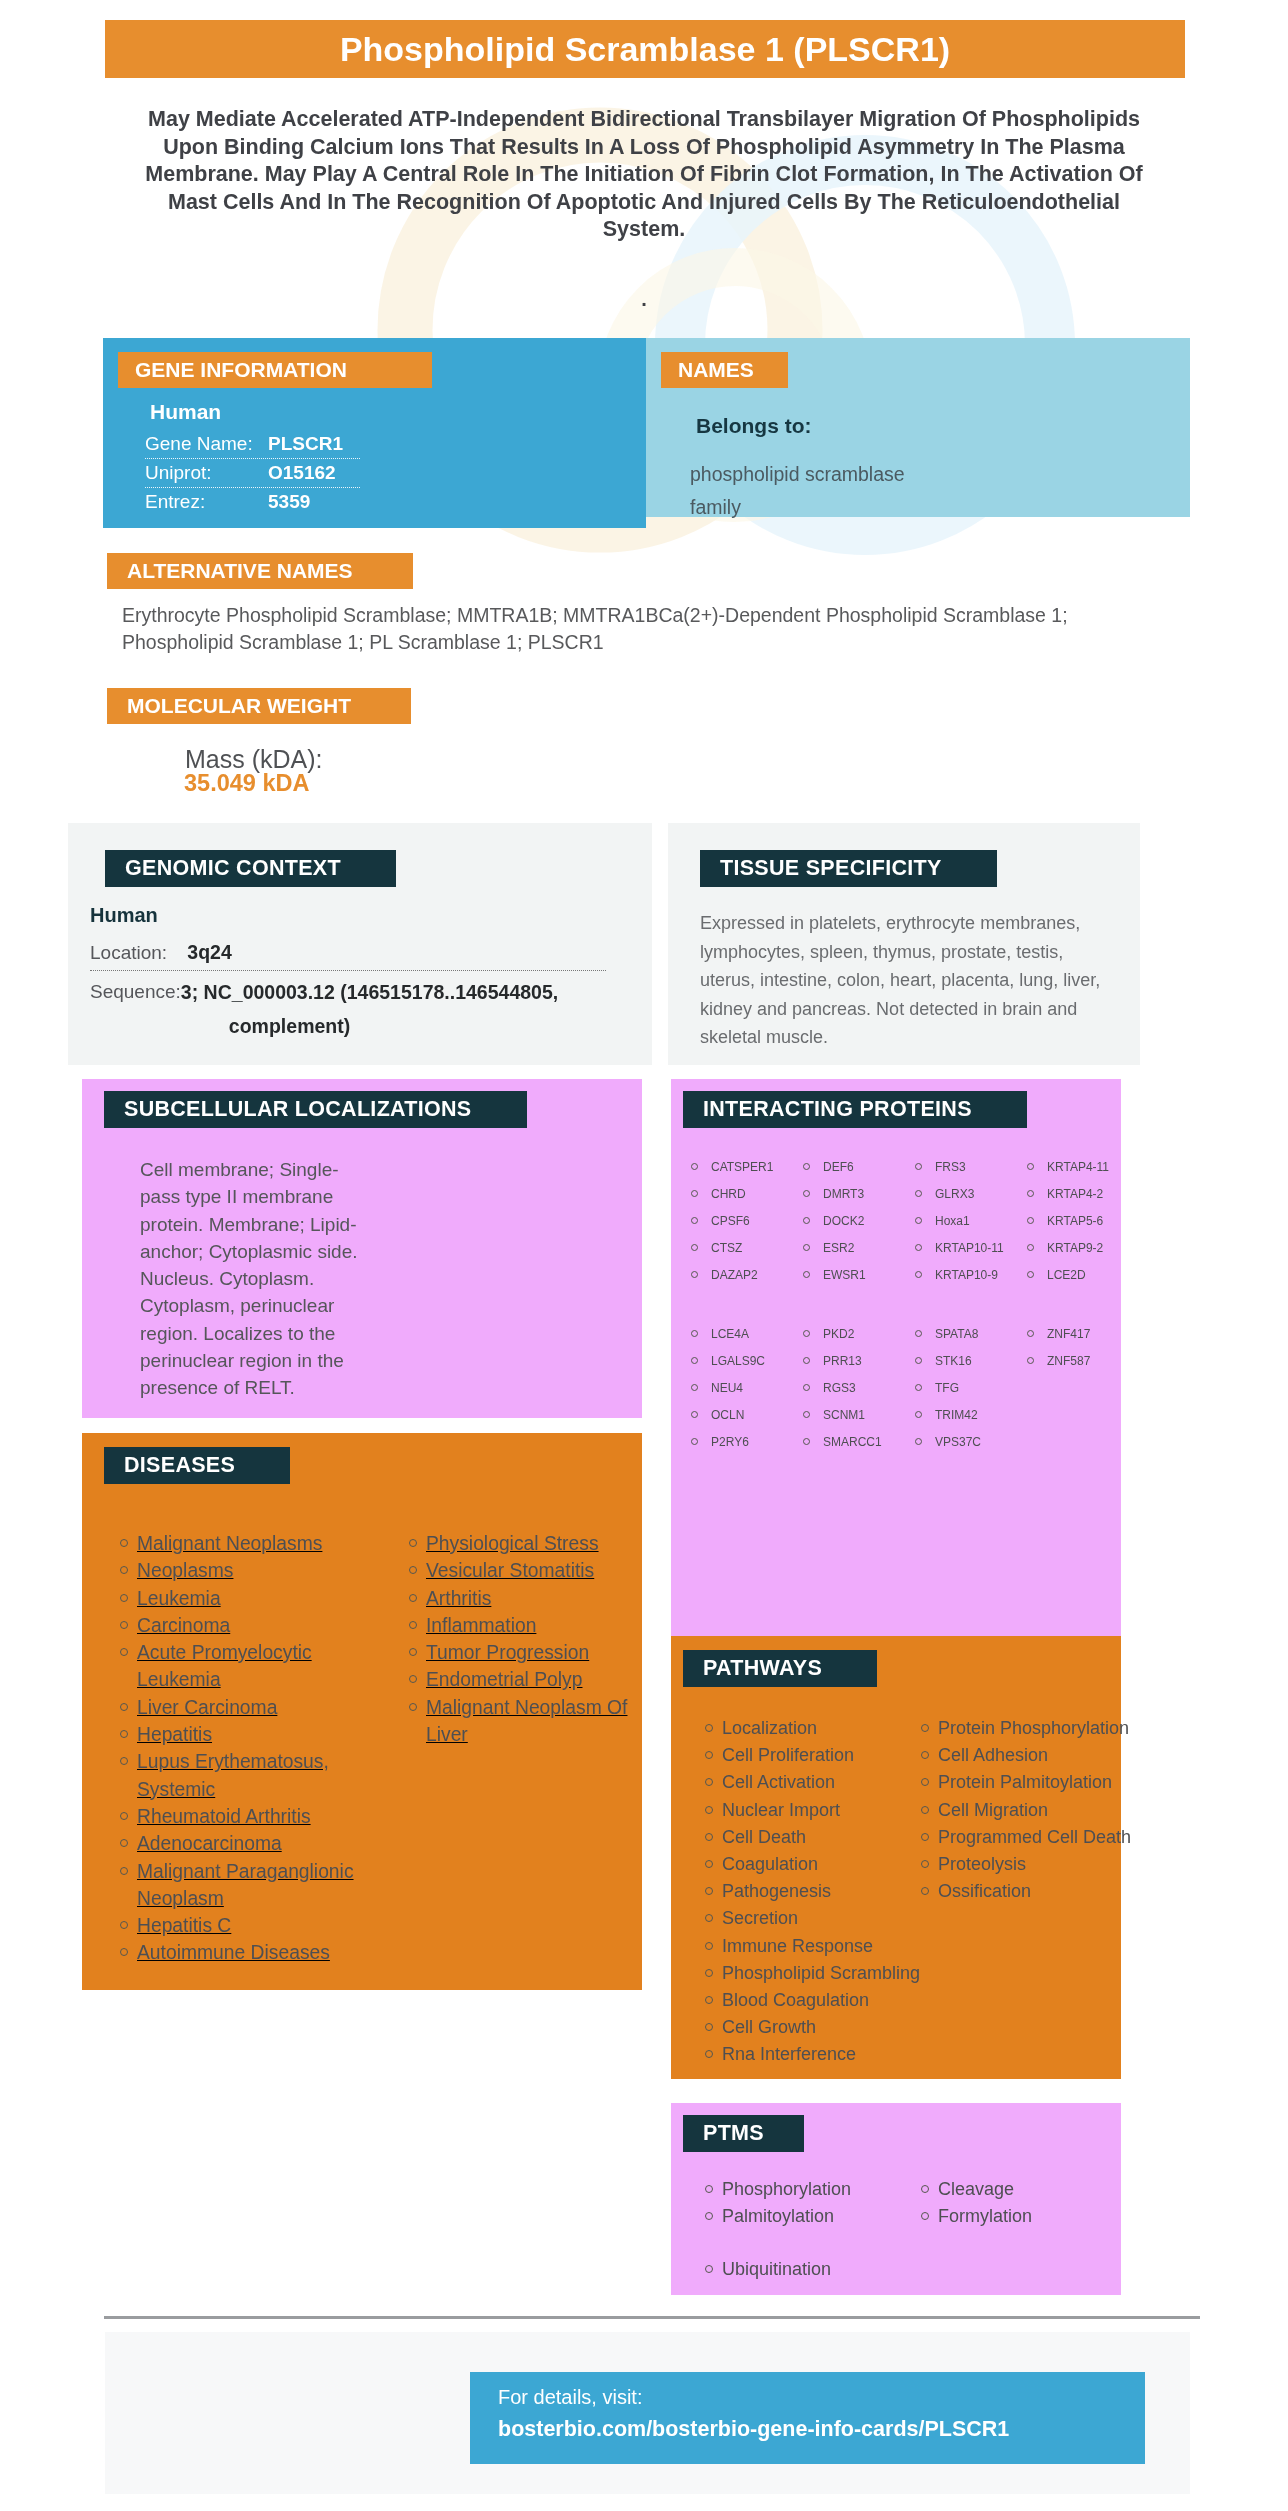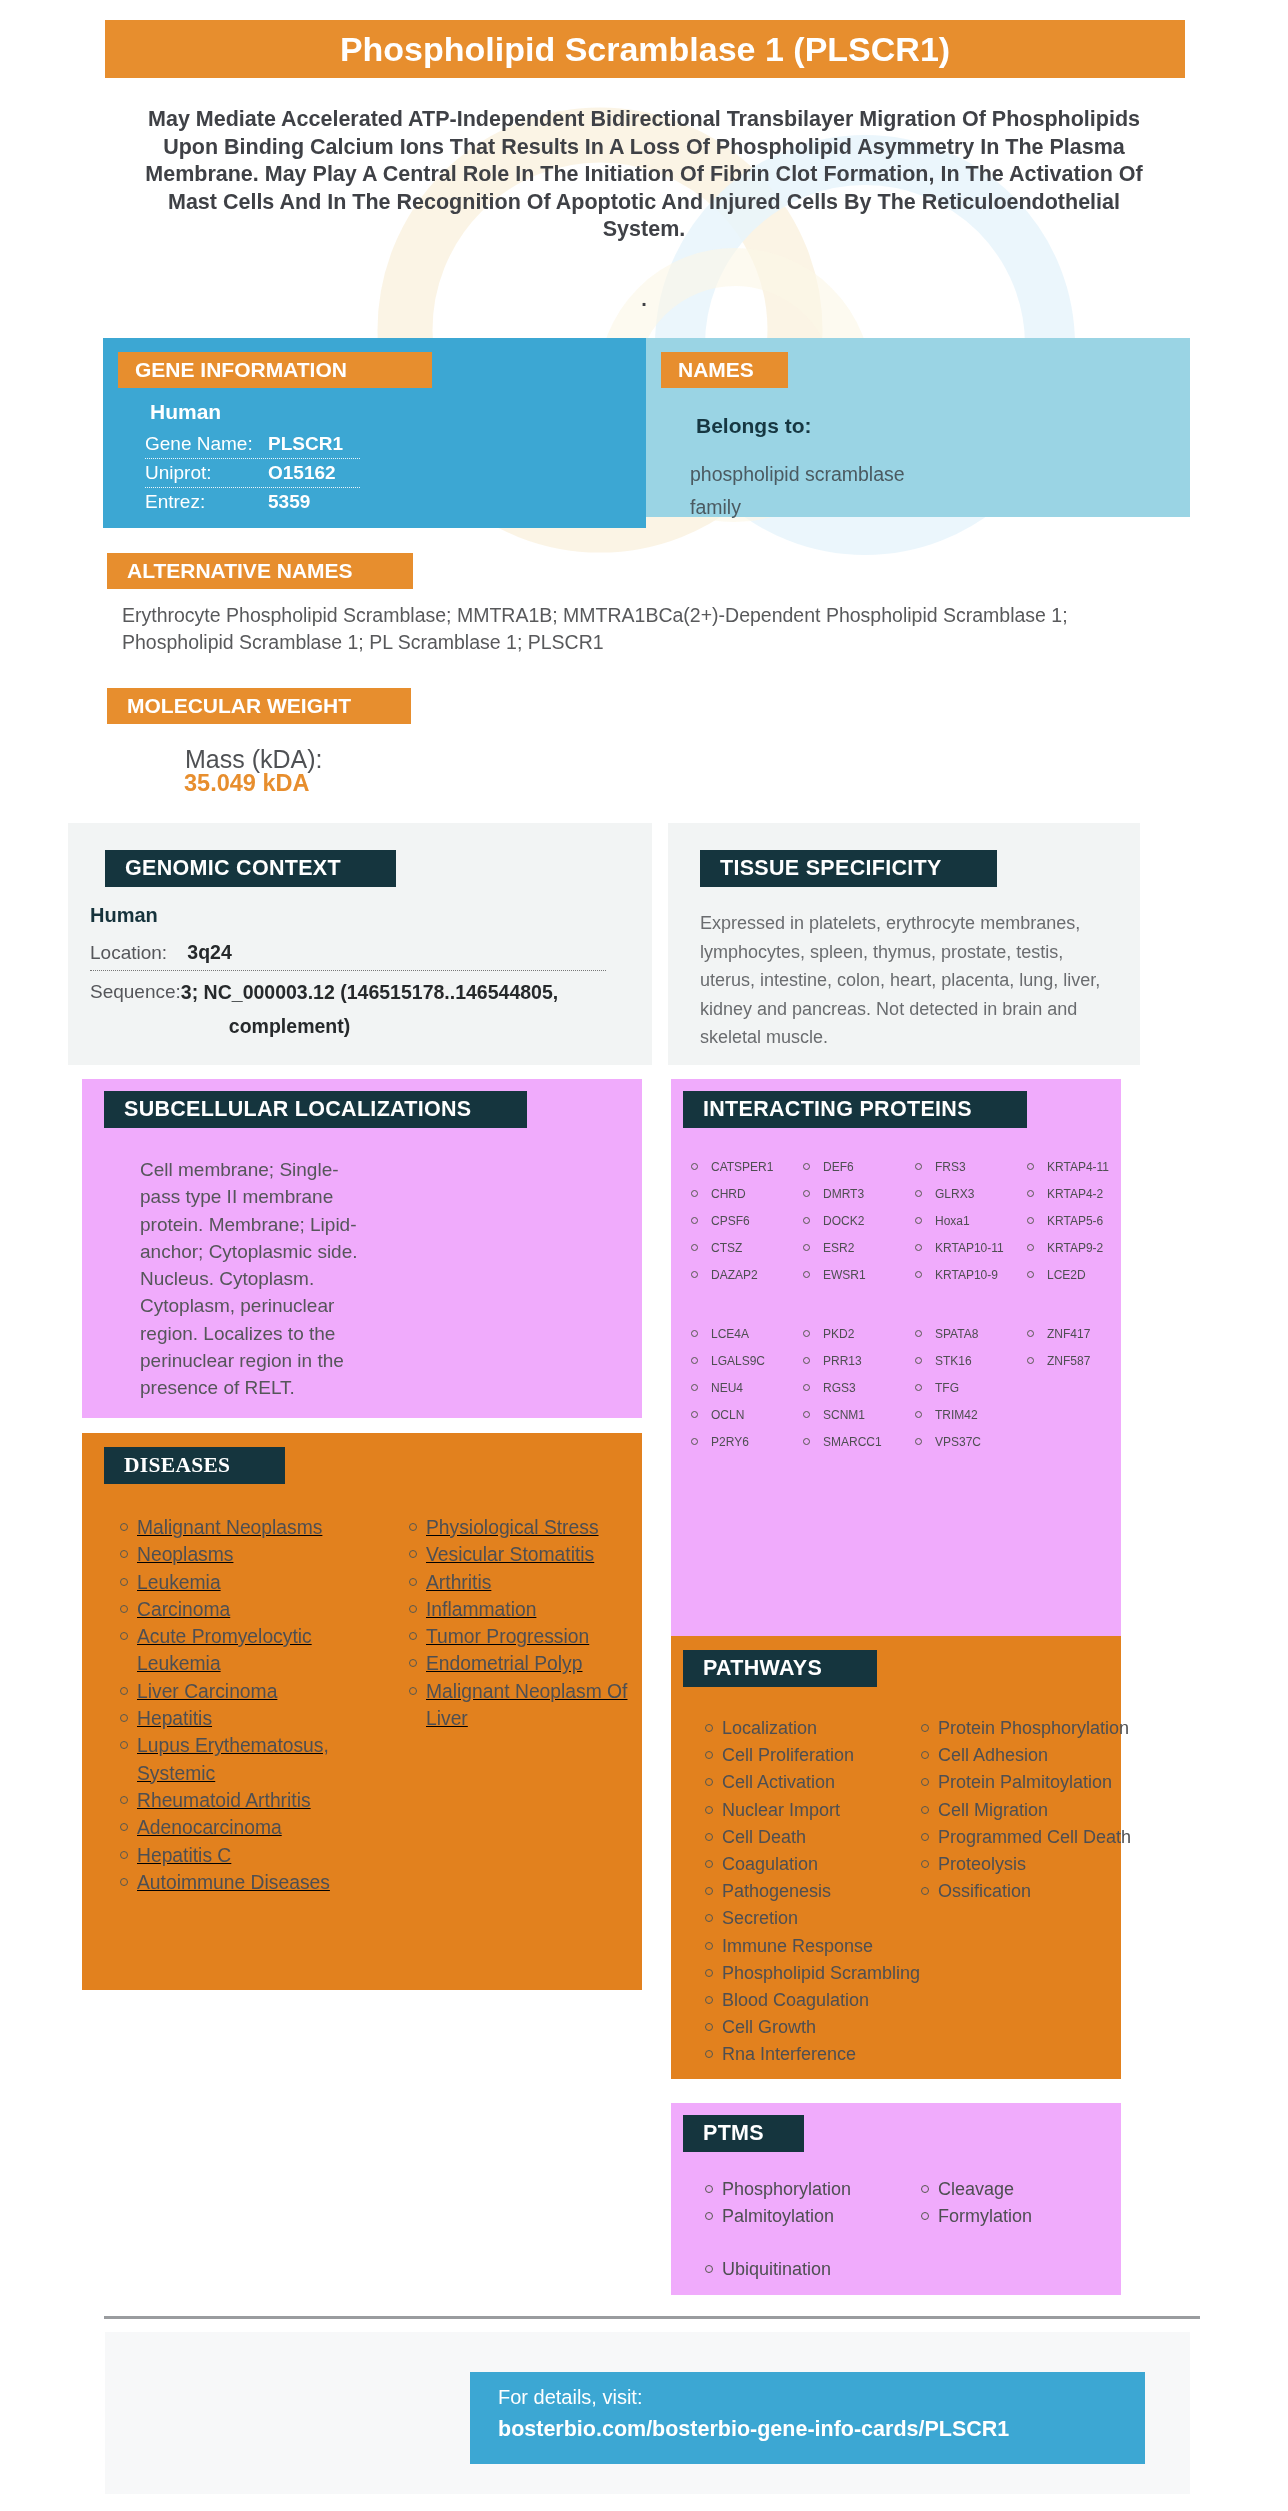--- a/index.html
+++ b/index.html
@@ -67,21 +67,21 @@
   .subcell{left:82px;top:1079px;width:560px;height:339px;}
   .subcell .chip{margin:12px 0 0 22px;}
   .subcell-text{margin:28px 0 0 58px;width:220px;font-size:19px;line-height:27.3px;color:#55565A;}
 
   .interacting{left:671px;top:1079px;width:450px;height:558px;}
   .interacting .chip{margin:12px 0 0 12px;}
   .ip-grid{display:grid;grid-template-columns:repeat(4,112px);margin:26px 0 0 20px;}
   .ip-grid.g2{margin-top:32px;}
 
   .diseases{left:82px;top:1433px;width:560px;height:557px;}
-  .diseases .chip{margin:14px 0 0 22px;font-family:Liberation Serif, serif;}
+  .diseases .chip{margin:14px 0 16px 22px;}
   .ds-grid{display:grid;grid-template-columns:289px 233px;margin:30px 0 0 38px;text-decoration:underline;}
   .ds-grid li{width:229px;}
 
   .pathways{left:671px;top:1636px;width:450px;height:443px;}
   .pathways .chip{margin:14px 0 0 12px;}
   .pw-grid{display:grid;grid-template-columns:216px 200px;margin:28px 0 0 34px;}
   .pw-grid li{width:205px;}
 
   .ptms{left:671px;top:2103px;width:450px;height:192px;}
   .ptms .chip{margin:12px 0 0 12px;}
@@ -253,20 +253,21 @@
           <li>Malignant Neoplasms</li>
           <li>Neoplasms</li>
           <li>Leukemia</li>
           <li>Carcinoma</li>
           <li>Acute Promyelocytic Leukemia</li>
           <li>Liver Carcinoma</li>
           <li>Hepatitis</li>
           <li>Lupus Erythematosus, Systemic</li>
           <li>Rheumatoid Arthritis</li>
           <li>Adenocarcinoma</li>
+          <li>Malignant Paraganglionic Neoplasm</li>
           <li>Hepatitis C</li>
           <li>Autoimmune Diseases</li>
         </ul>
       <ul class="blist">
           <li>Physiological Stress</li>
           <li>Vesicular Stomatitis</li>
           <li>Arthritis</li>
           <li>Inflammation</li>
           <li>Tumor Progression</li>
           <li>Endometrial Polyp</li>

